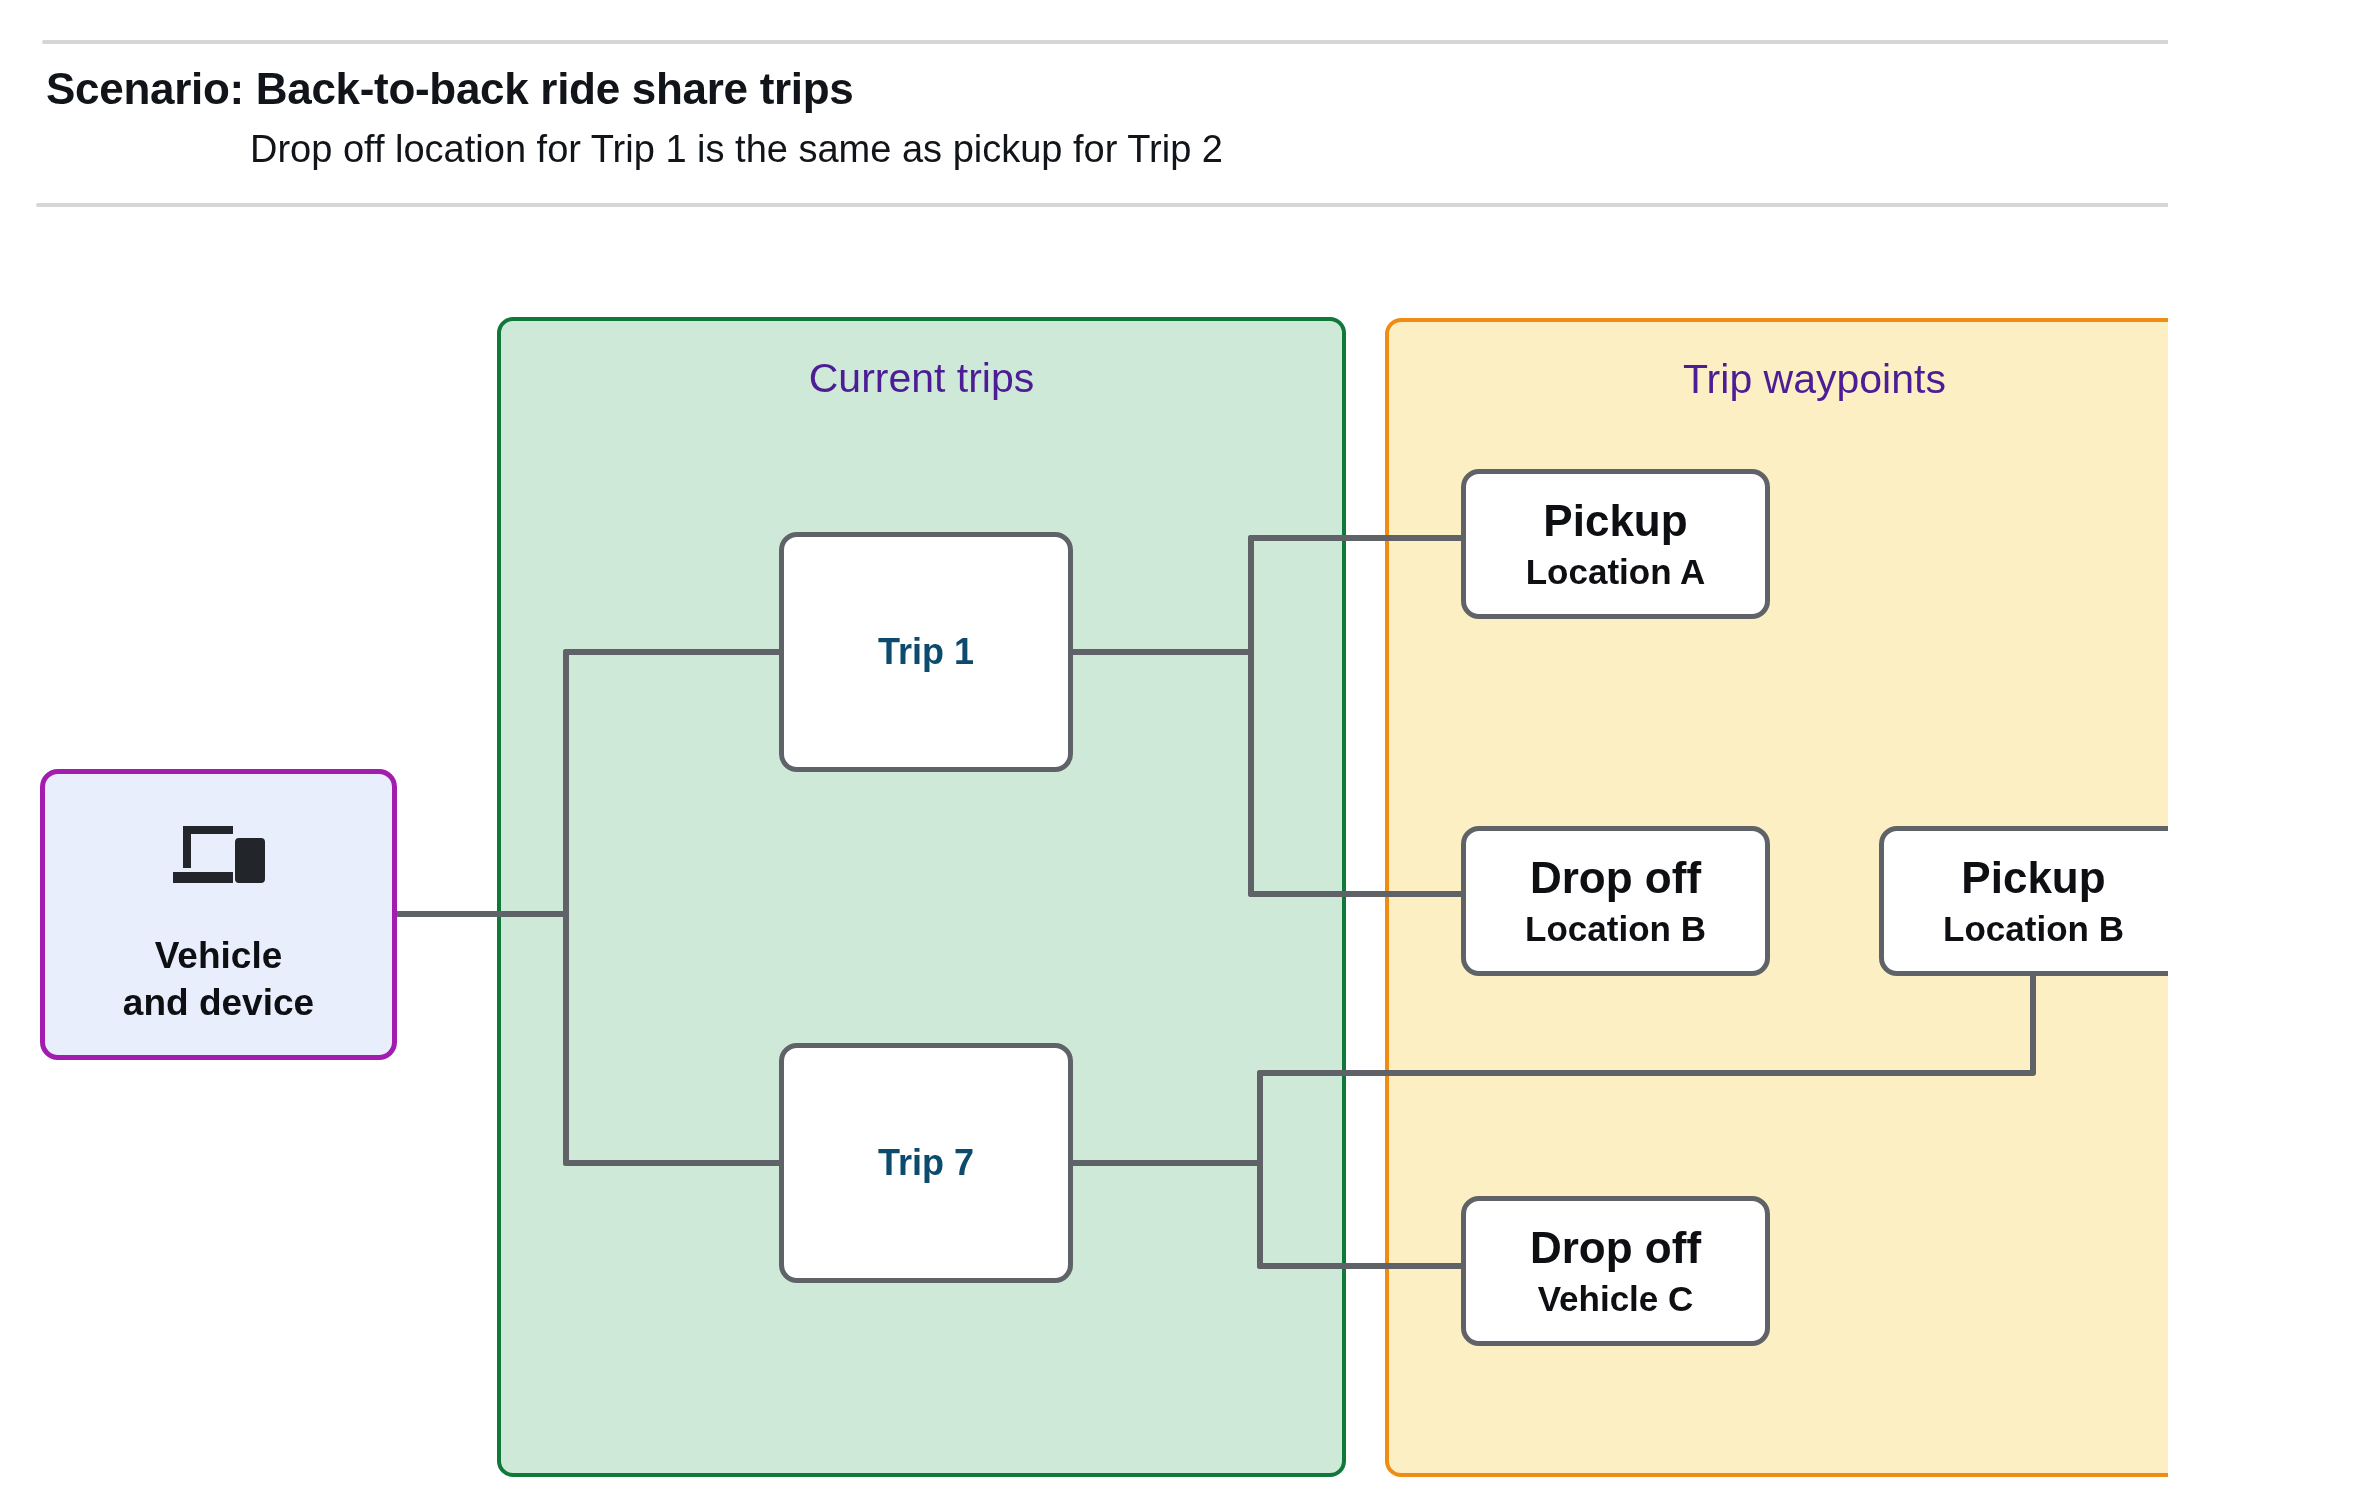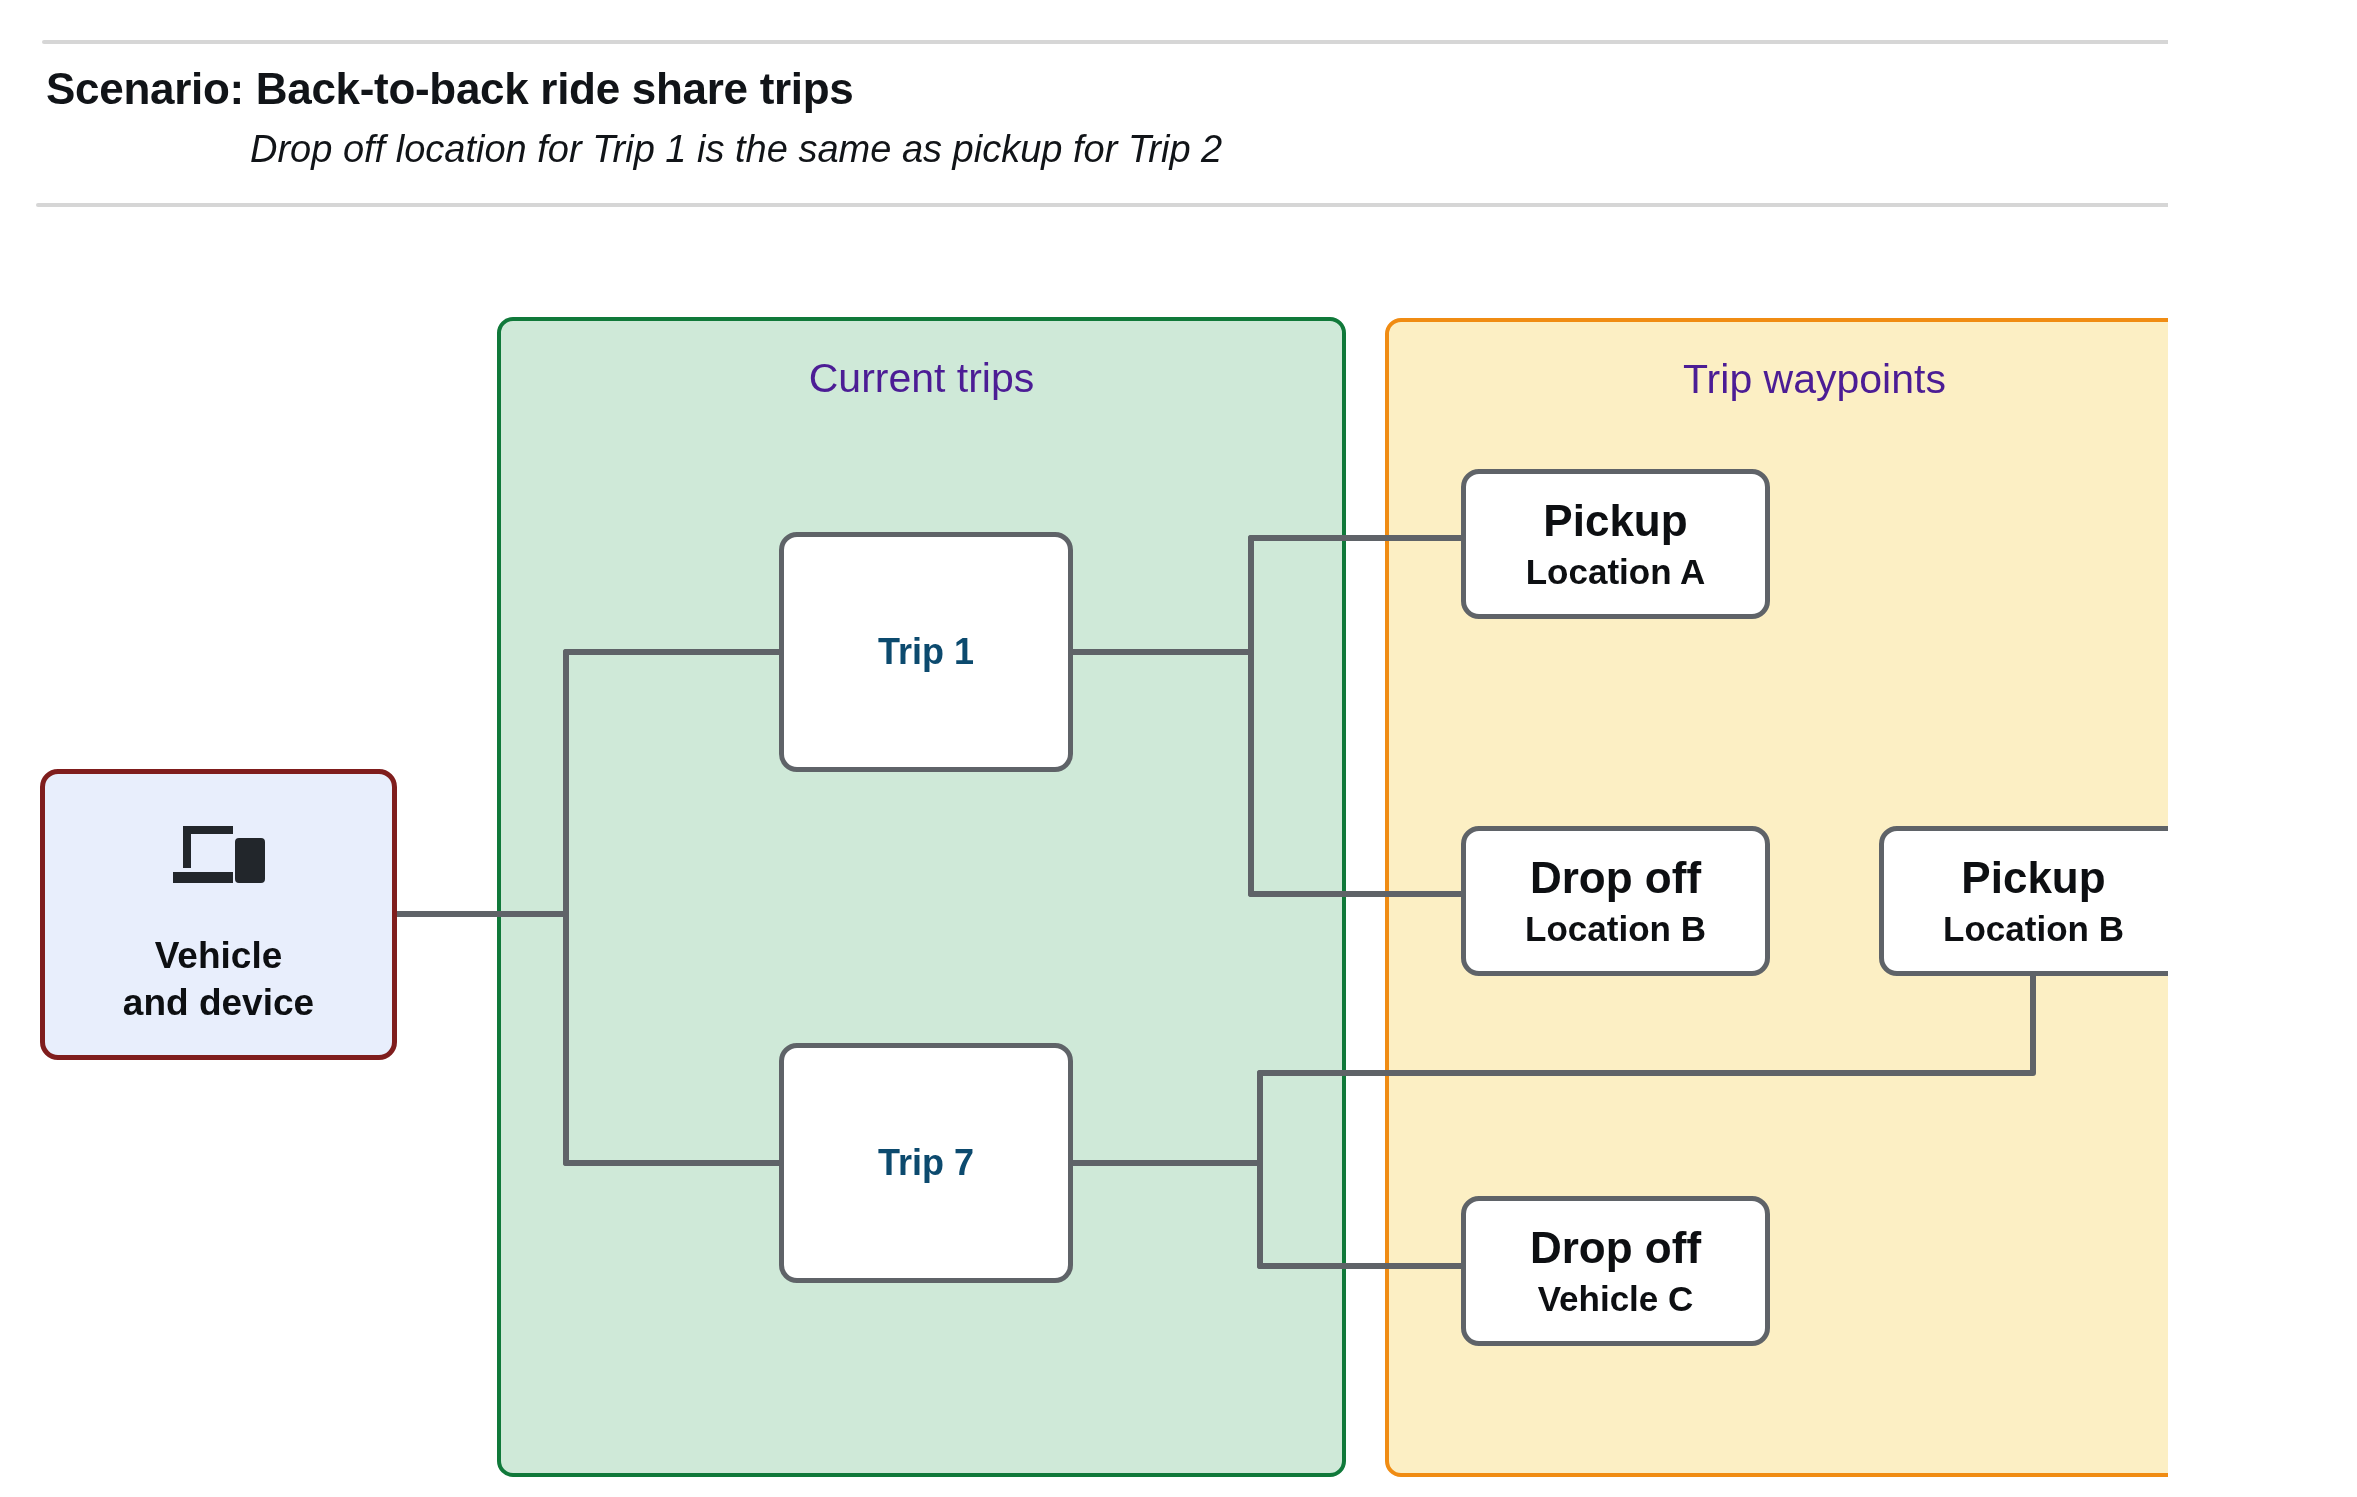--- a/index.html
+++ b/index.html
@@ -35,21 +35,20 @@
     letter-spacing: -0.3px;
     white-space: nowrap;
   }
   #scenario-subtitle {
     position: absolute;
     left: 250px; top: 128px;
     font-size: 38px;
     font-weight: 400;
     color: #111418;
     white-space: nowrap;
-    font-style: italic;
   }
 
   
   .panel {
     position: absolute;
     border-radius: 16px;
     border-width: 4px;
     border-style: solid;
   }
   .panel-title {
@@ -116,21 +115,21 @@
   #node-dropoff-b  { left: 1461px; top: 826px;  width: 309px; height: 150px; }
   #node-pickup-b   { left: 1879px; top: 826px;  width: 309px; height: 150px; }
   #node-dropoff-c  { left: 1461px; top: 1196px; width: 309px; height: 150px; }
 
   
   #node-vehicle {
     position: absolute;
     left: 40px; top: 769px;
     width: 357px; height: 291px;
     background: #e8eefc;
-    border: 5px solid #7f1d1d;
+    border: 5px solid #a21caf;
     border-radius: 18px;
     display: flex;
     flex-direction: column;
     align-items: center;
     justify-content: flex-start;
     padding-top: 44px;
   }
   #devices-icon { width: 96px; height: 70px; display: block; }
   #vehicle-label {
     margin-top: 44px;

